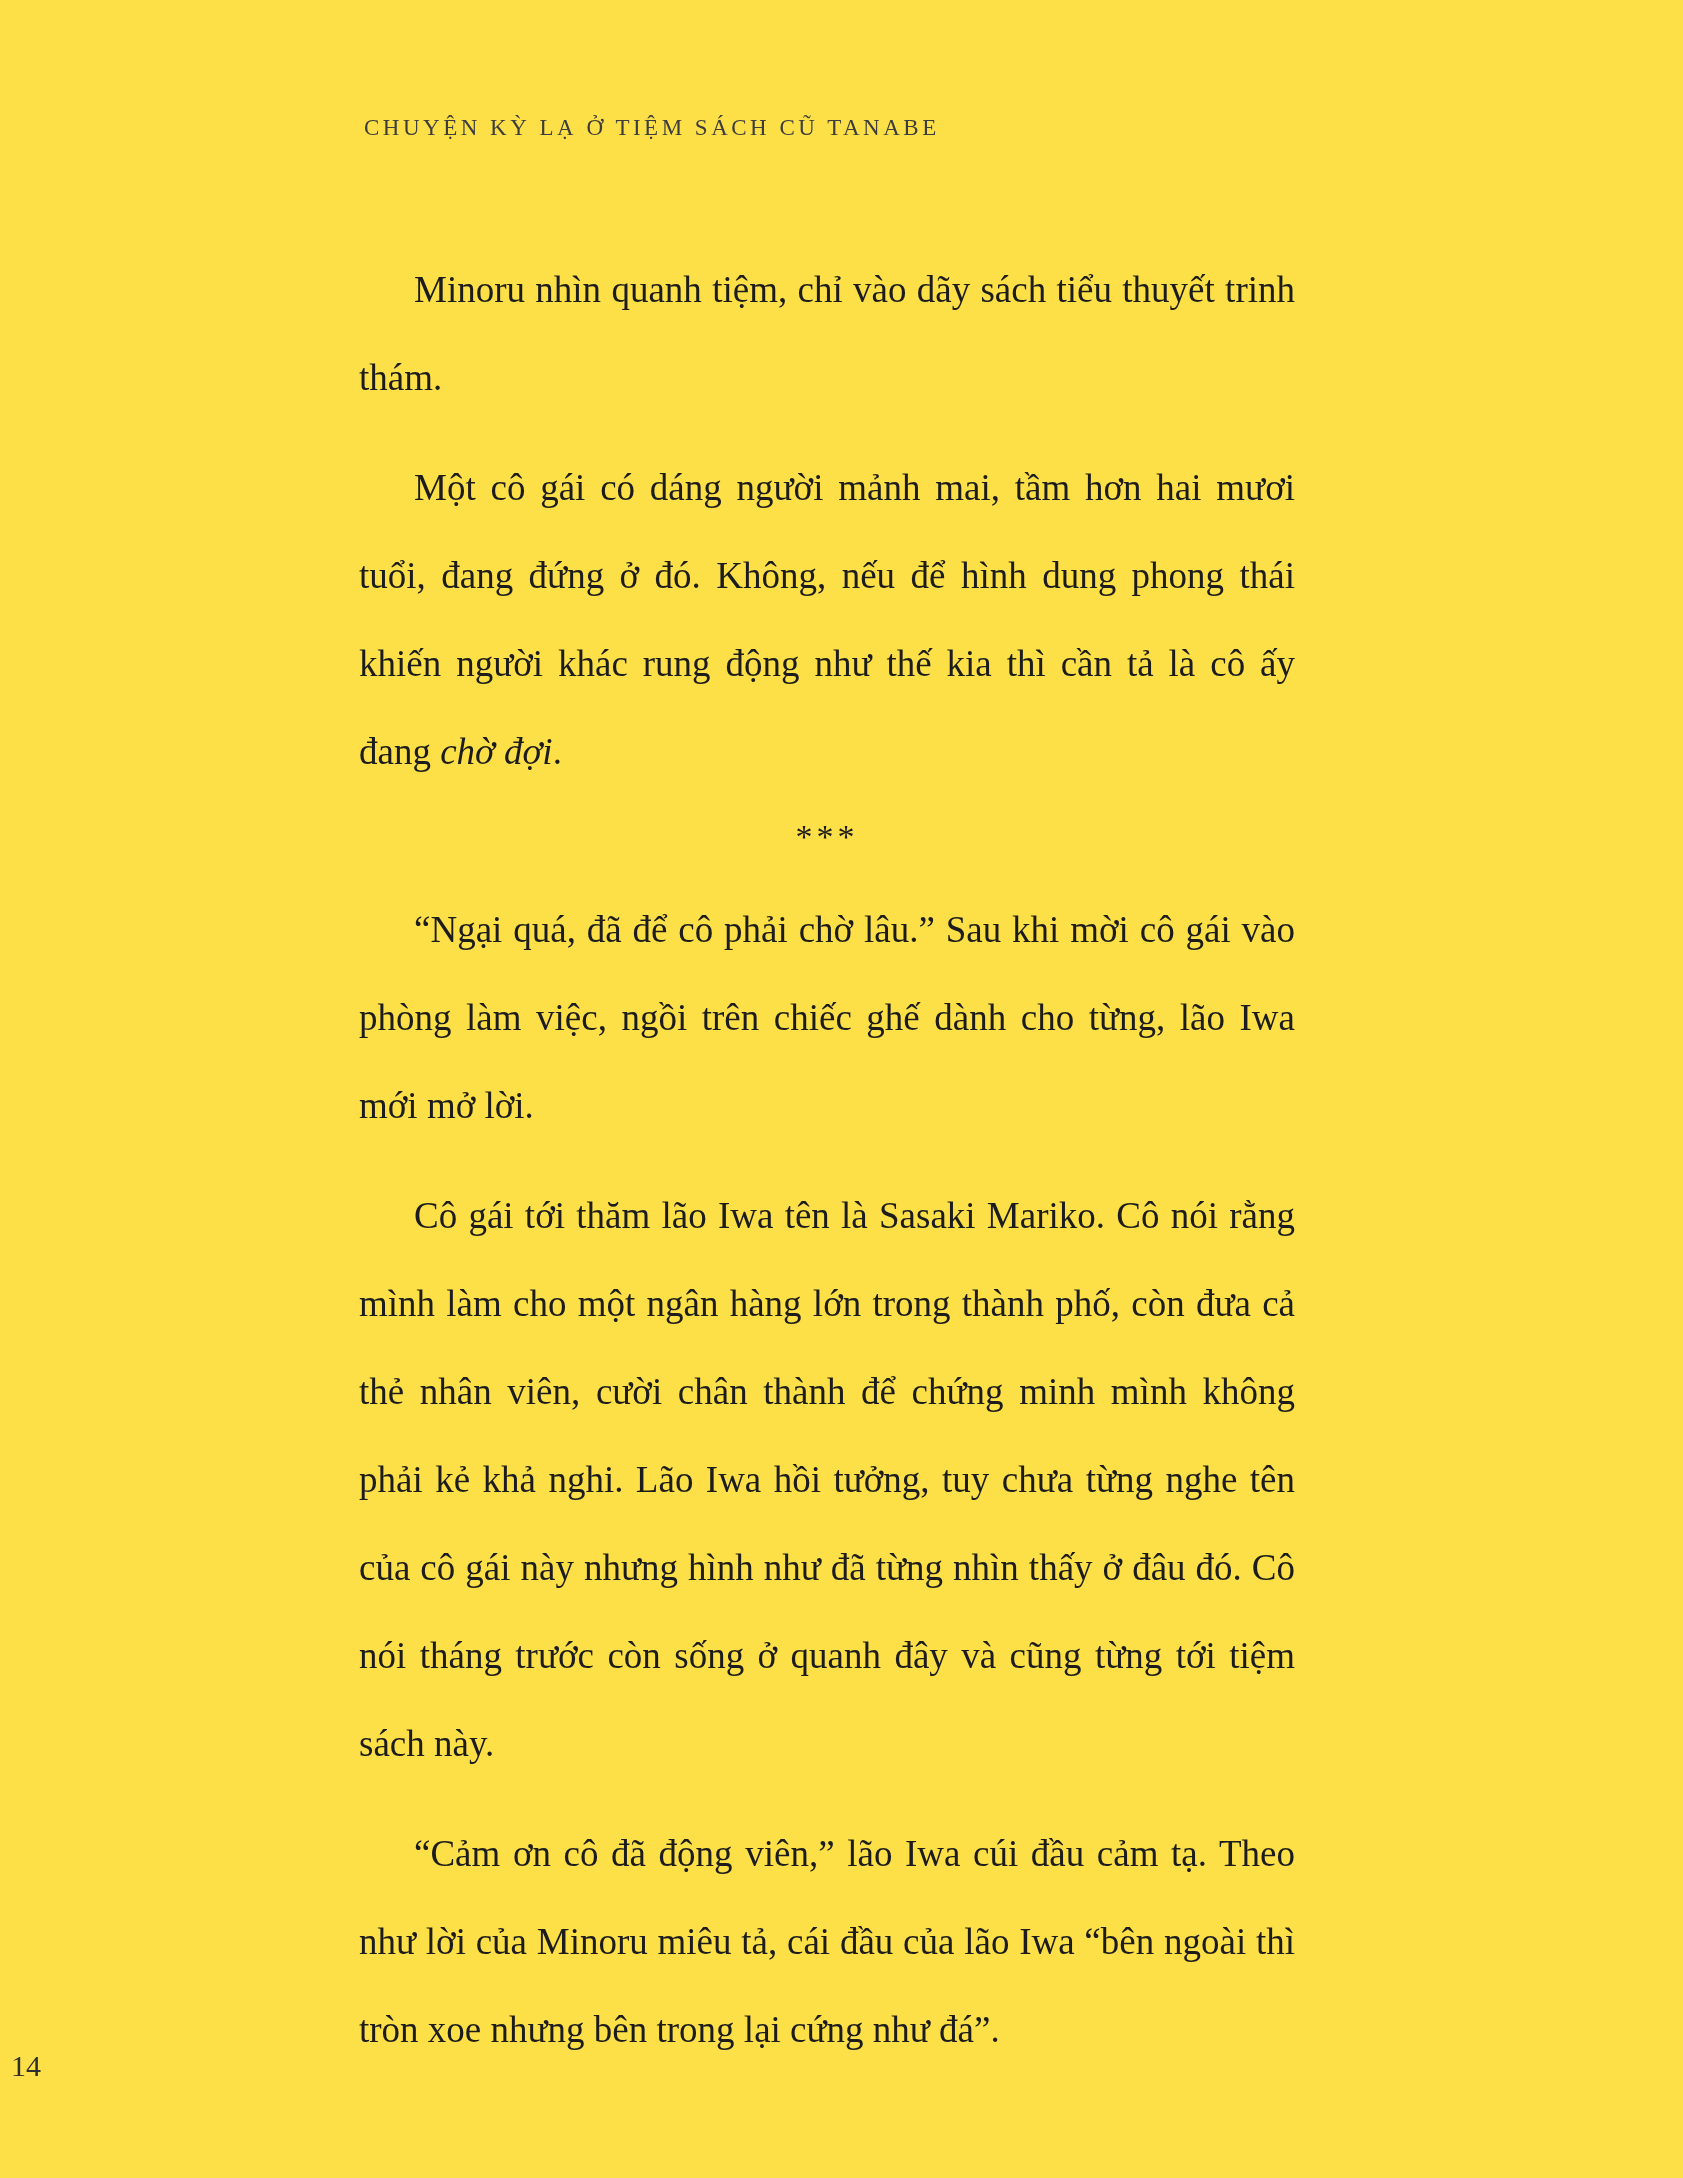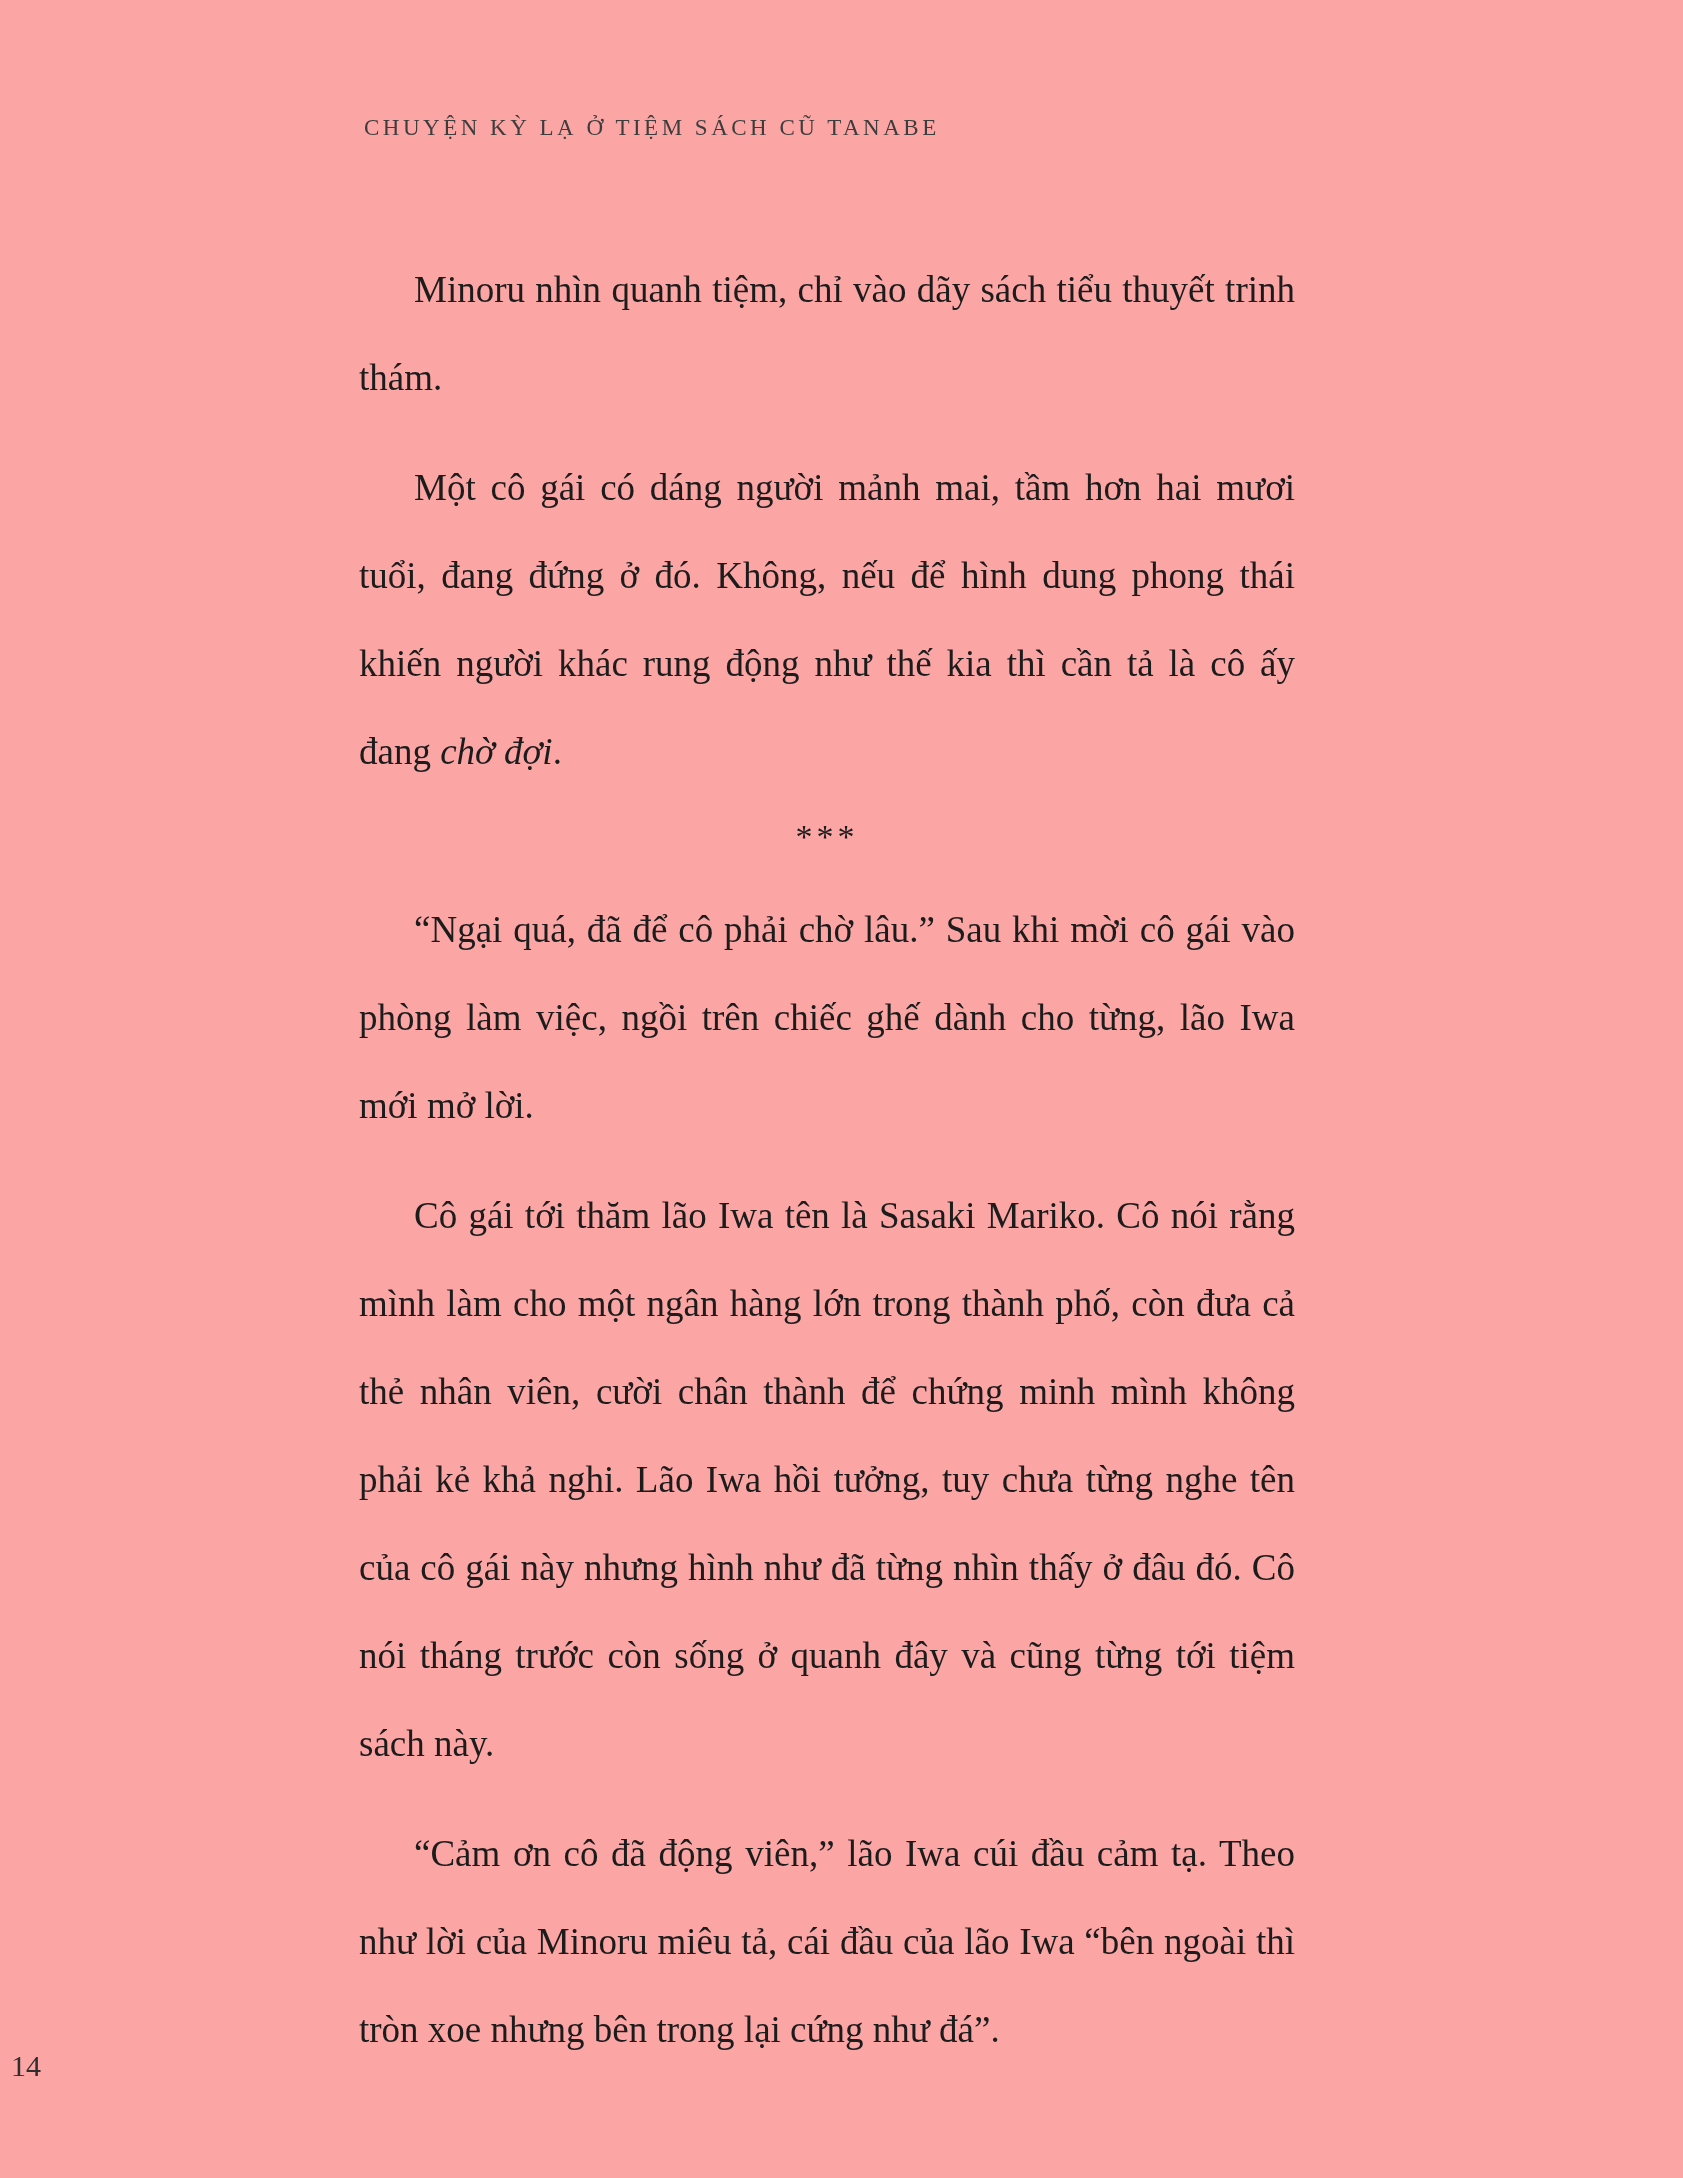--- a/index.html
+++ b/index.html
@@ -11,21 +11,21 @@
     width: 1683px;
     height: 2178px;
     font-family: "Liberation Serif", "DejaVu Serif", serif;
     color: #1c1c1c;
     -webkit-font-smoothing: antialiased;
   }
   .page {
     position: relative;
     width: 1683px;
     height: 2178px;
-    background: #fca5a5;
+    background: #fde047;
     overflow: hidden;
   }
   .running-head {
     position: absolute;
     top: 115px;
     left: 364px;
     font-size: 23px;
     letter-spacing: 3.5px;
     color: #3d3d3d;
     font-weight: 400;

